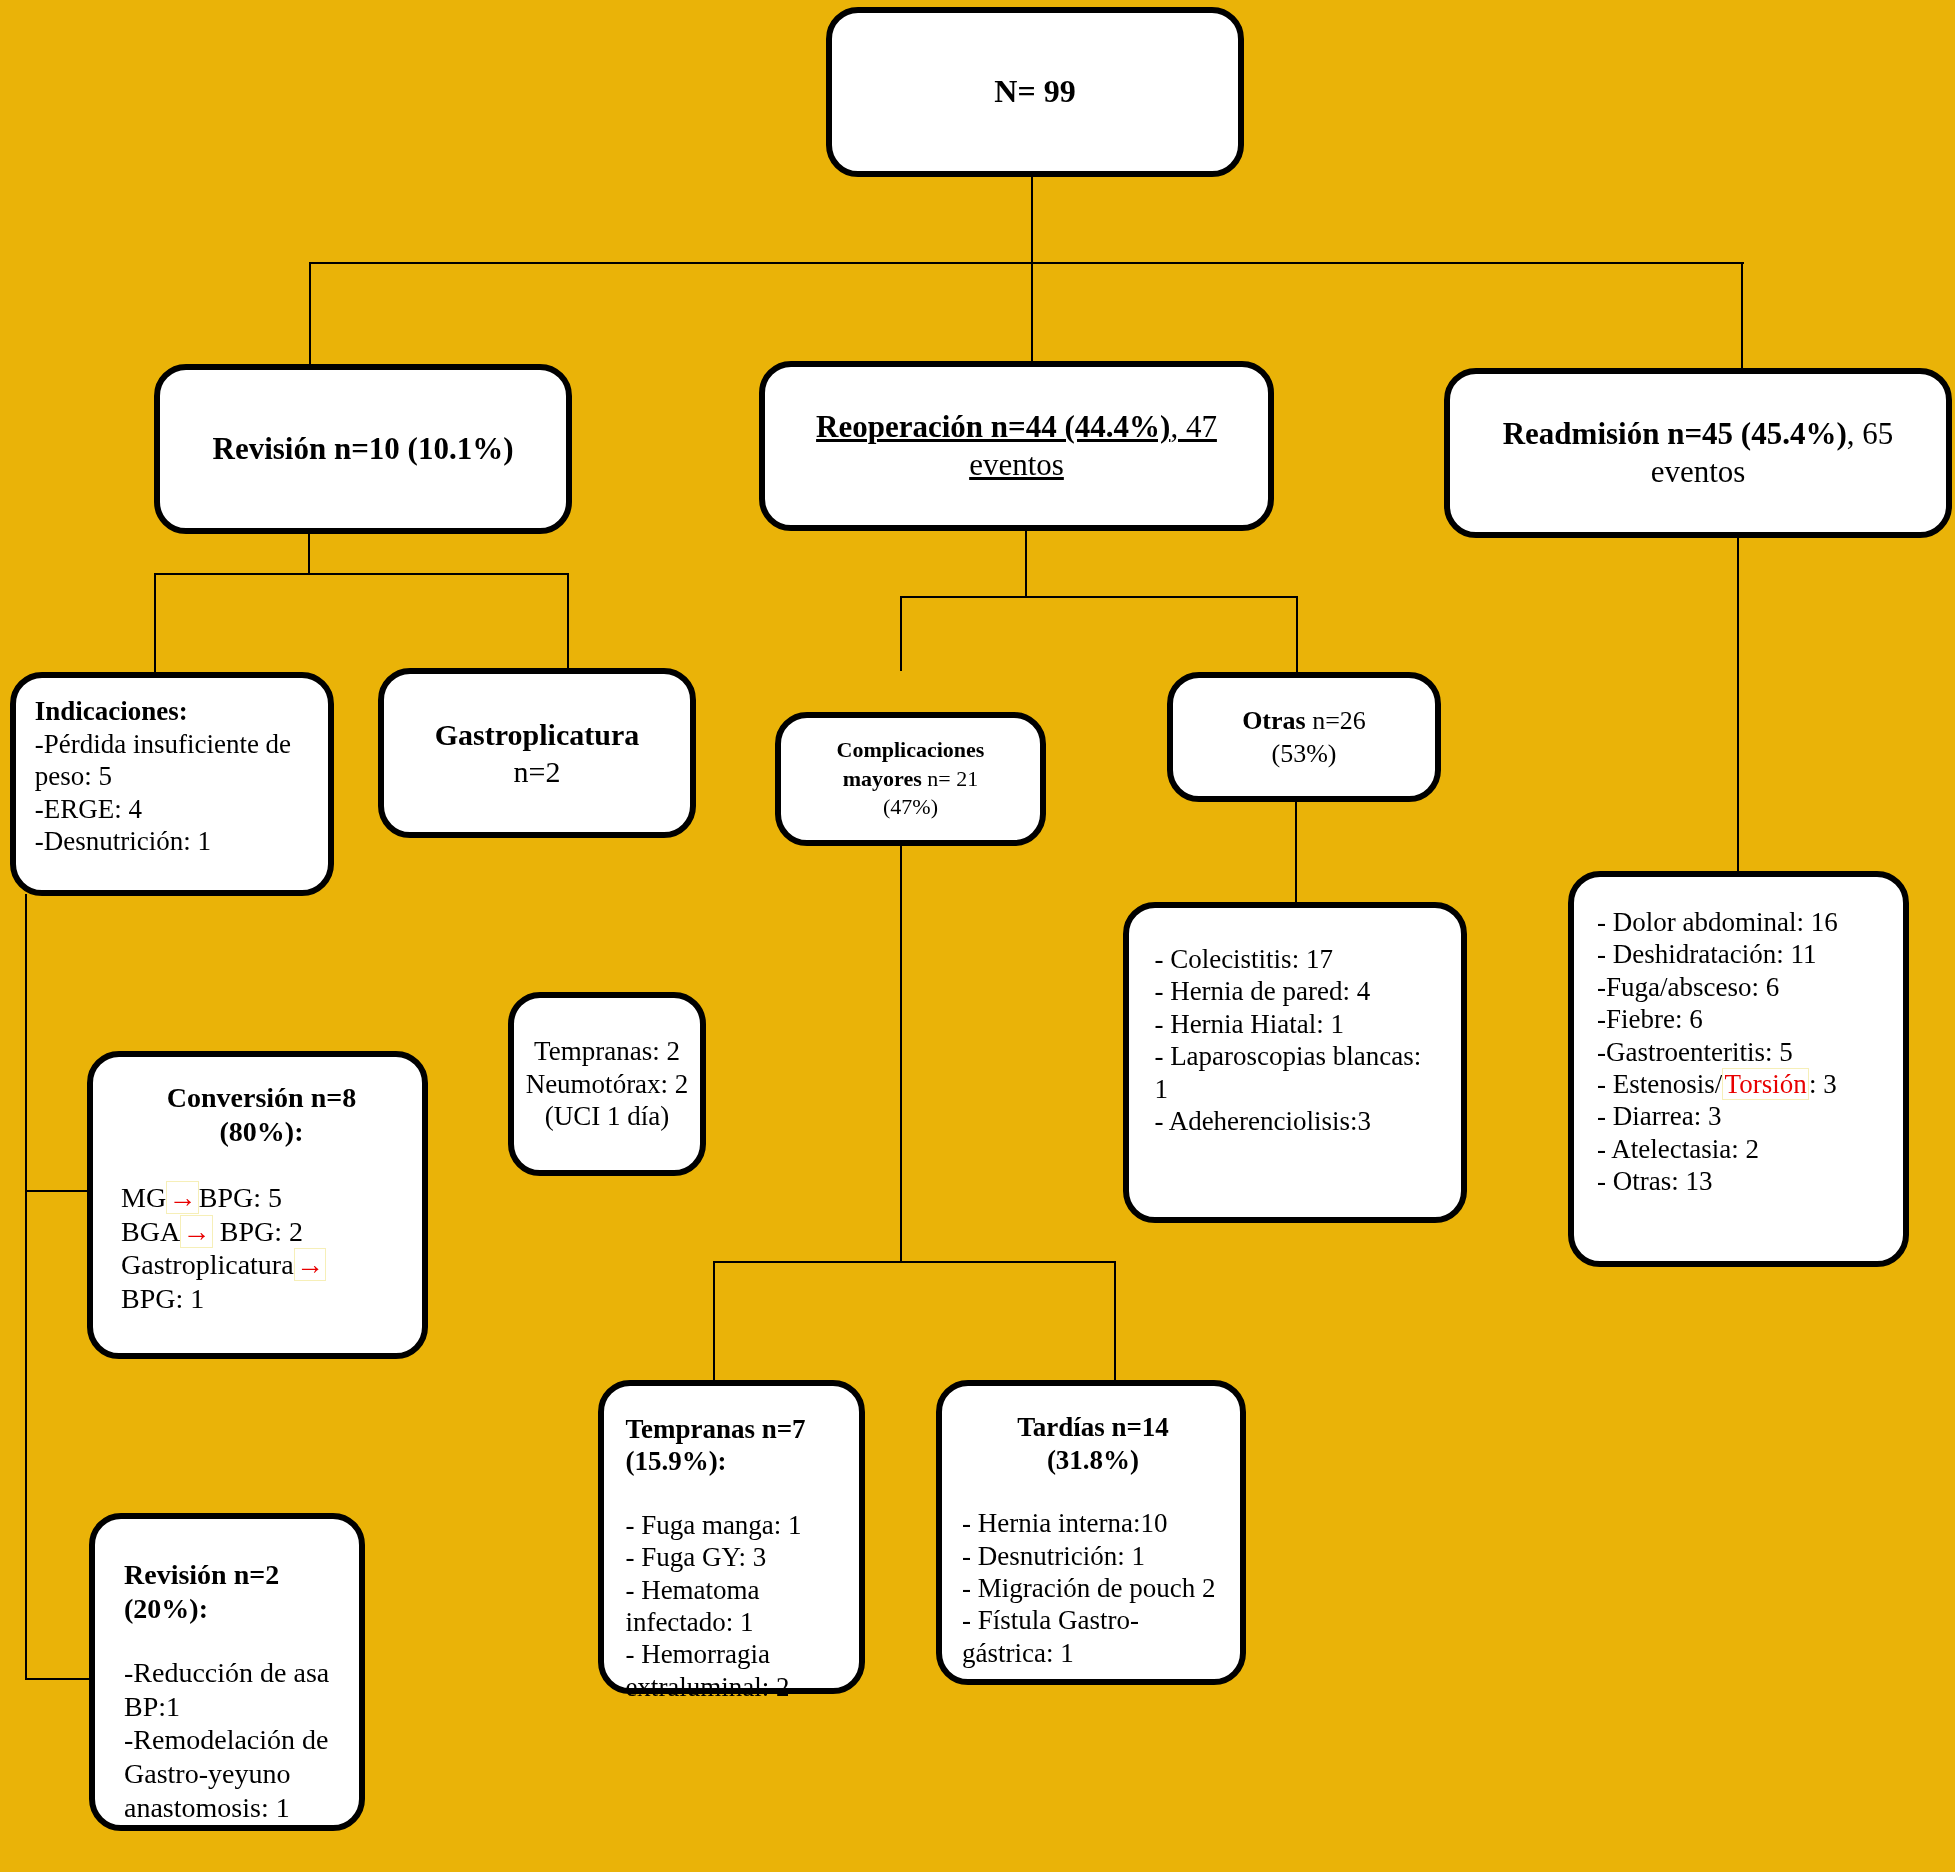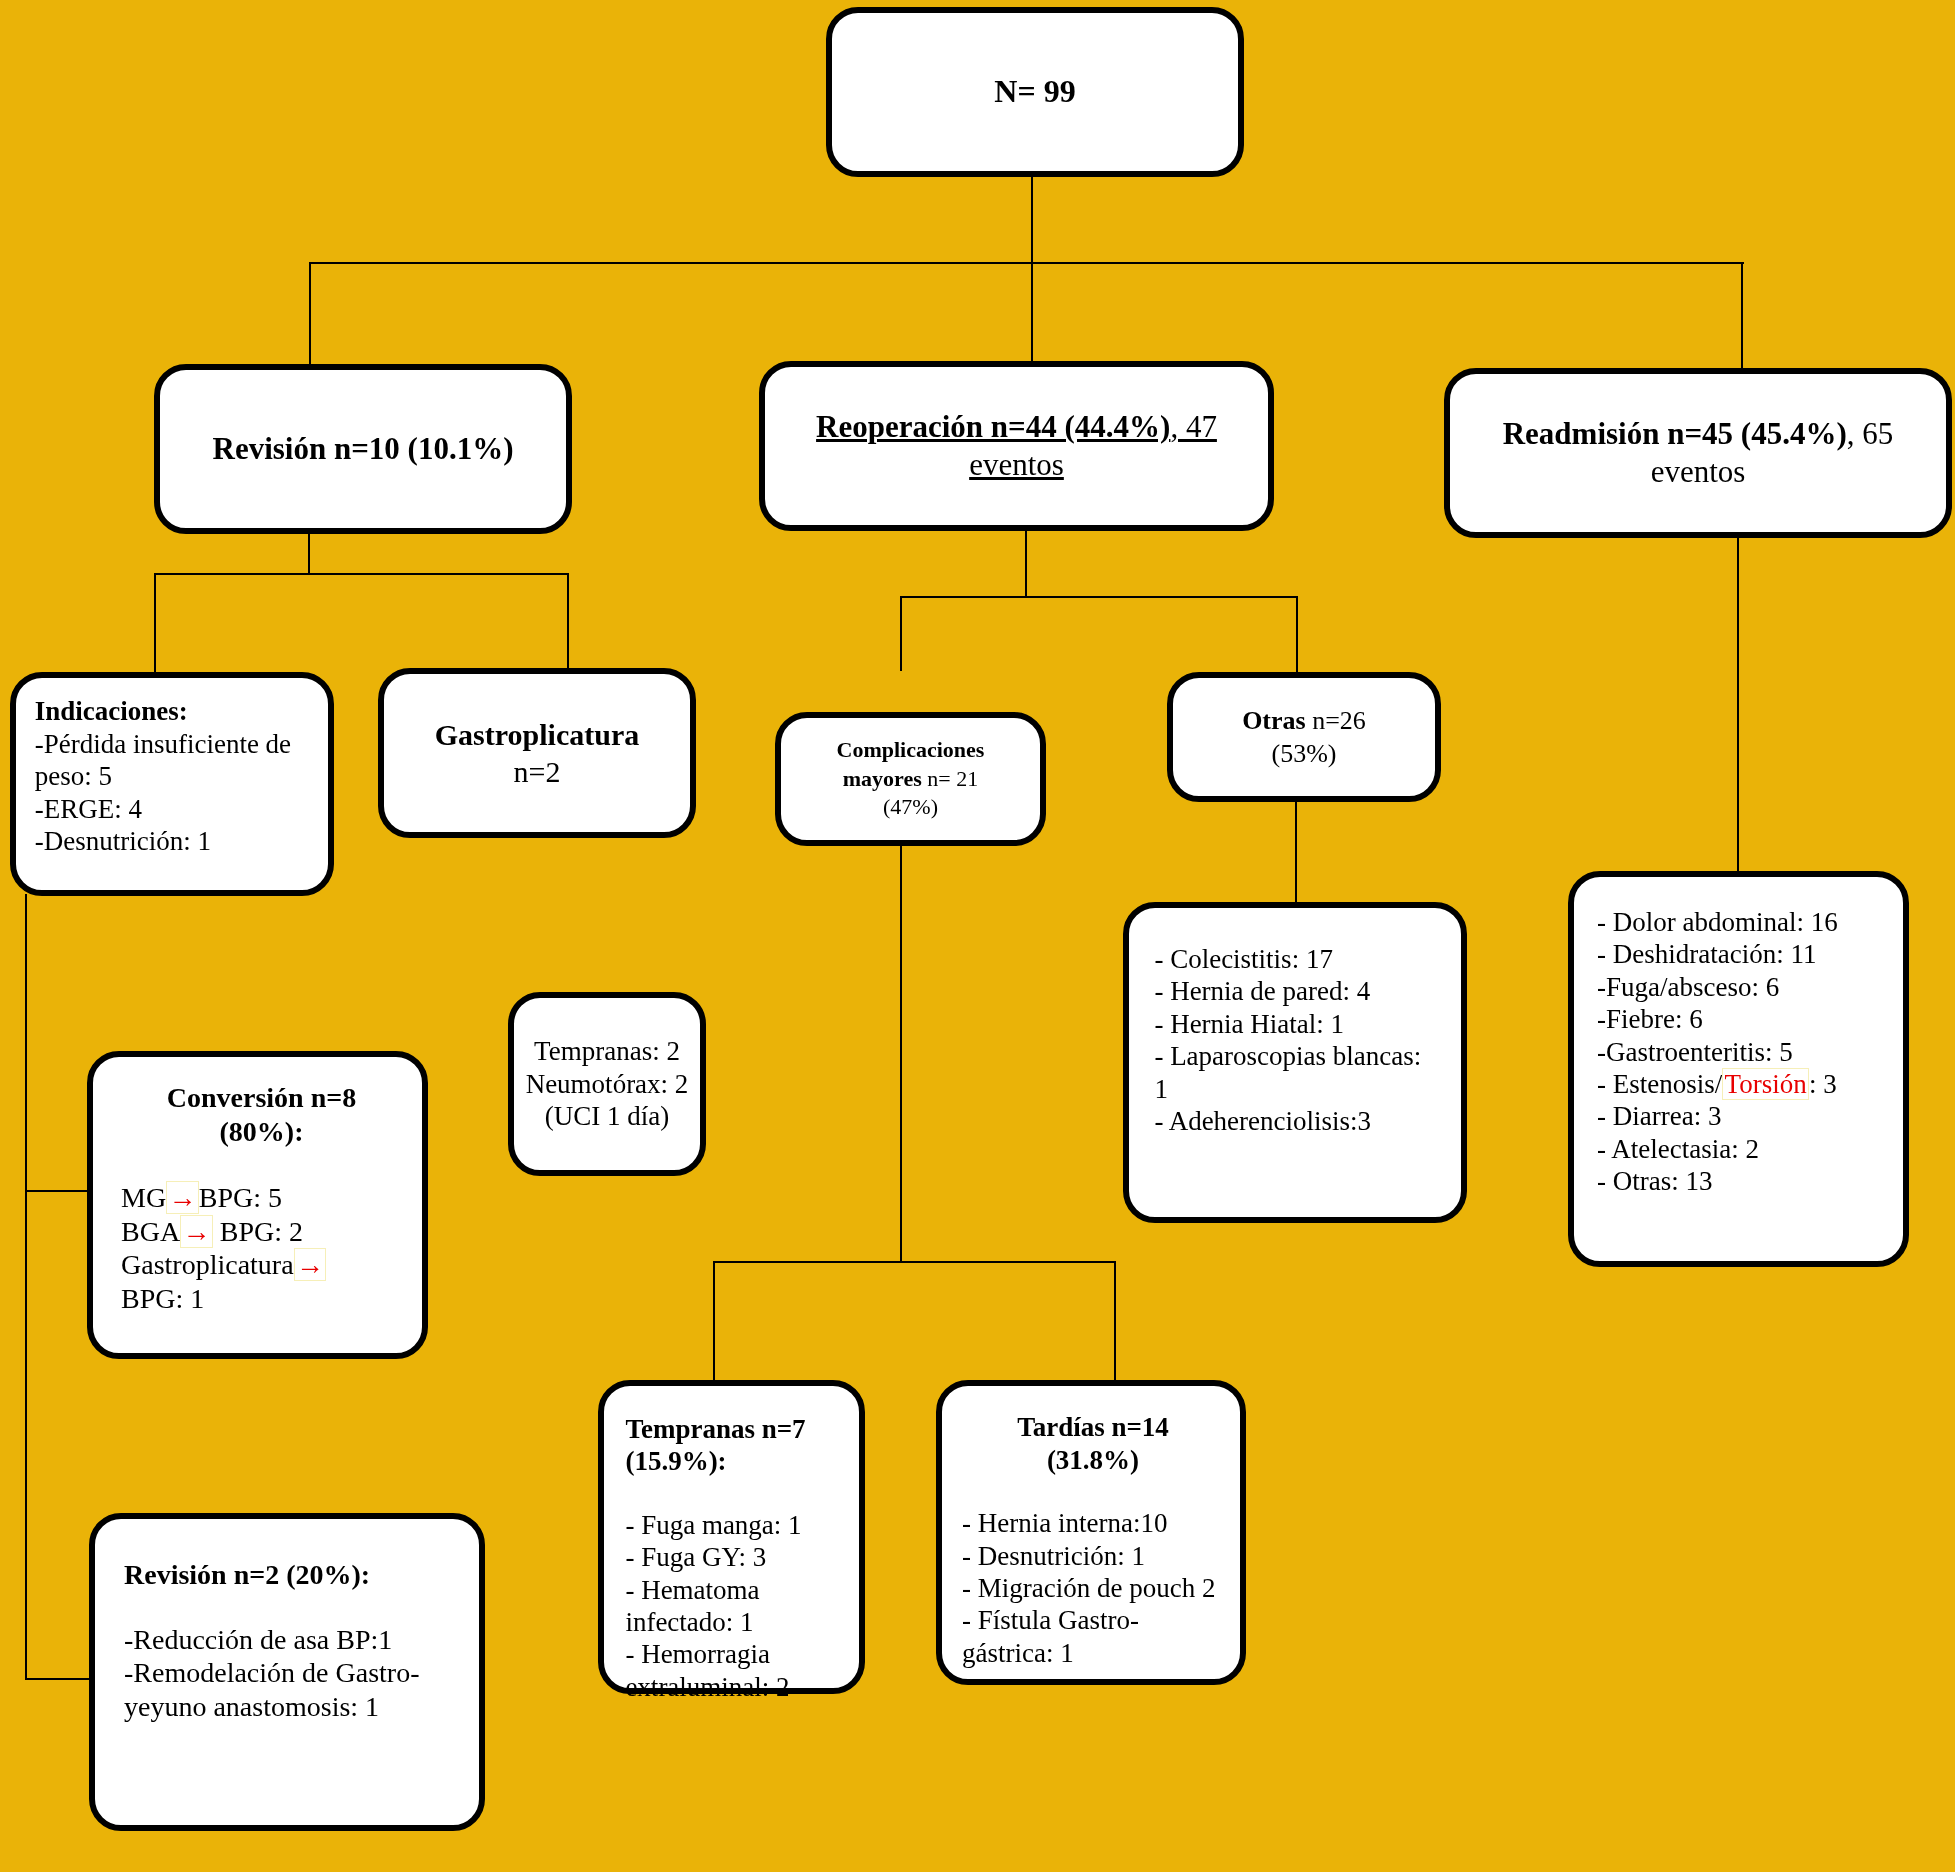--- a/index.html
+++ b/index.html
@@ -143,21 +143,21 @@
     </div>
     <div>
       <span>BGA</span><span class="red hl">→</span><span> BPG: 2</span>
     </div>
     <div>
       <span>Gastroplicatura</span><span class="red hl">→</span>
     </div>
     <div>BPG: 1</div>
   </div>
 
-  <div class="node t42 pad-rev2" style="left:89px;top:1513px;width:396px;height:318px;font-family:Liberation Serif, serif;">
+  <div class="node t42 pad-rev2" style="left:89px;top:1513px;width:276px;height:318px;font-family:Liberation Serif, serif;">
     <div class="b">Revisión n=2 (20%):</div>
     <div class="gap2"></div>
     <div>-Reducción de asa BP:1</div>
     <div>-Remodelación de Gastro-yeyuno anastomosis: 1</div>
   </div>
 
   <div class="node t40 pad-tem7" style="left:598px;top:1380px;width:267px;height:314px;">
     <div class="b">Tempranas n=7 (15.9%):</div>
     <div class="gap2"></div>
     <div>- Fuga manga: 1</div>

